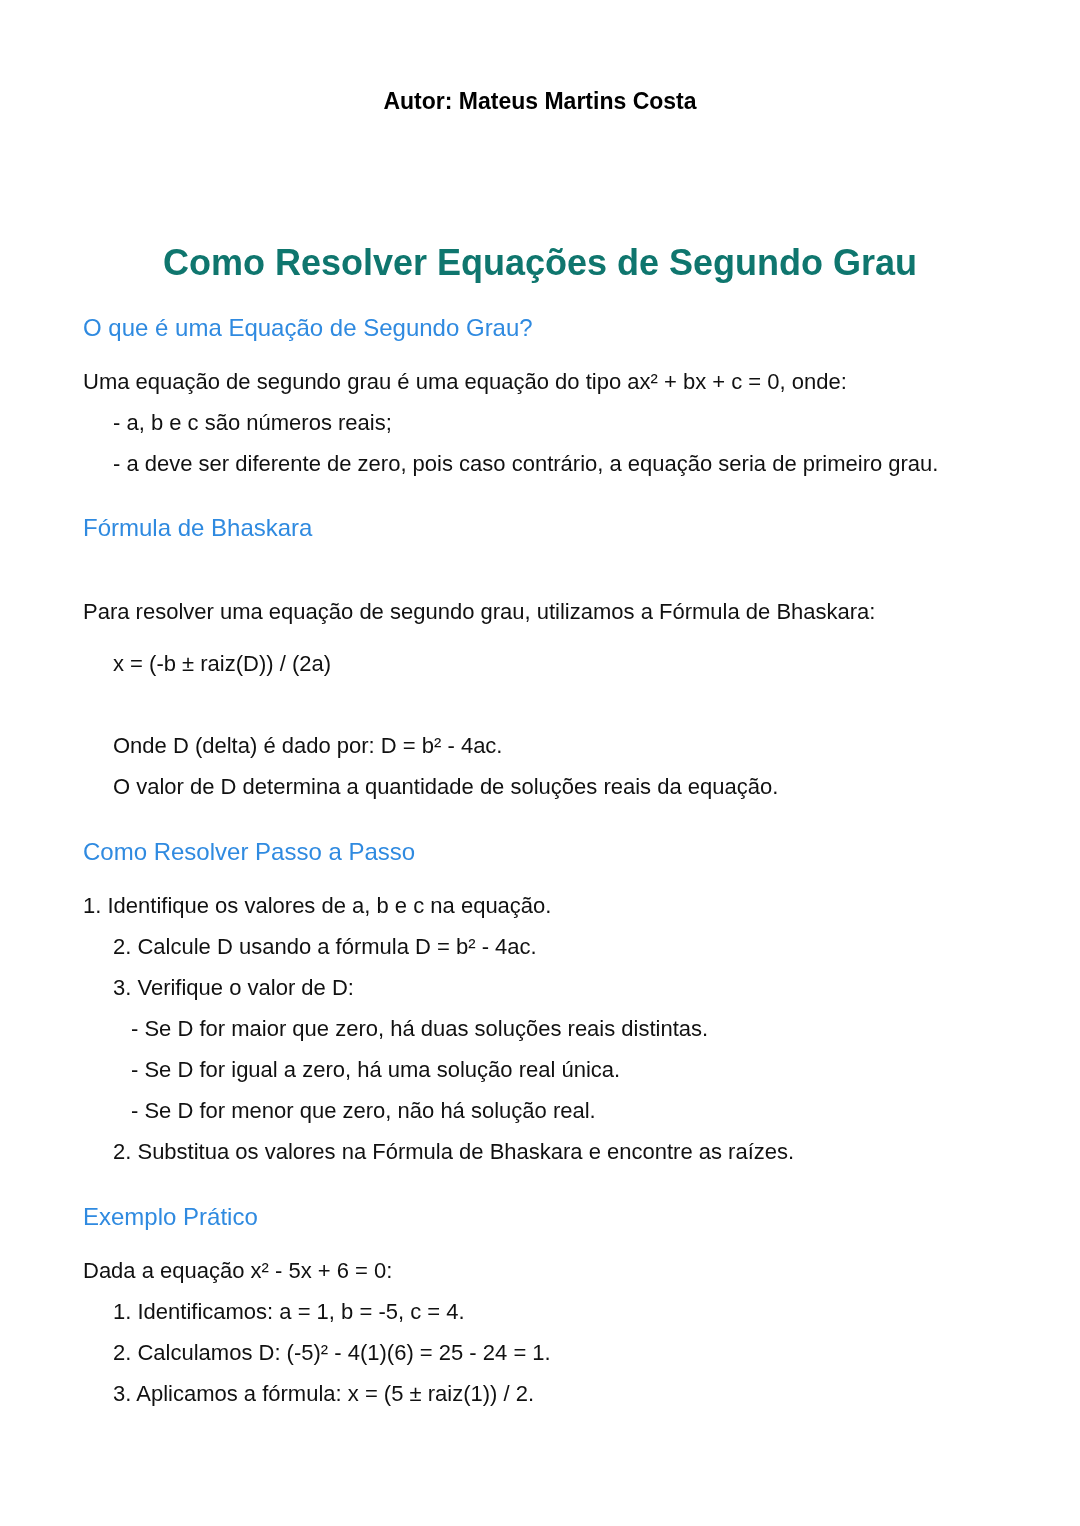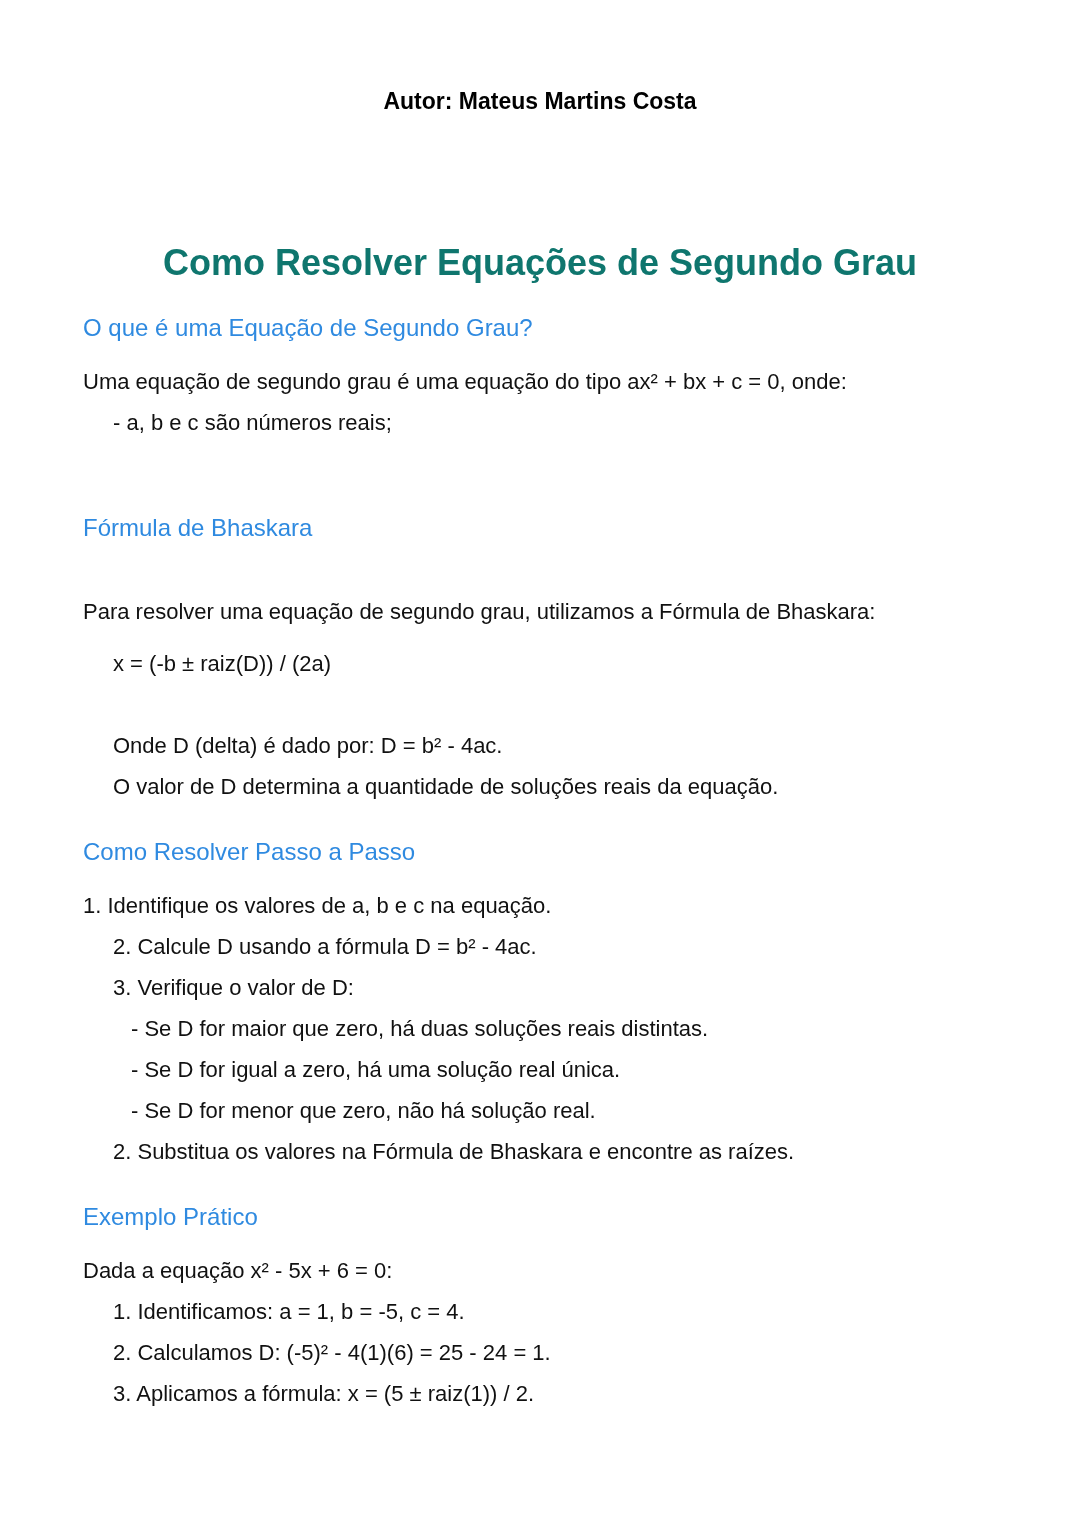--- a/index.html
+++ b/index.html
@@ -19,20 +19,21 @@
 </head>
 <body>
 
 <div class="page">
   <div class="author">Autor: Mateus Martins Costa</div>
   <div class="title">Como Resolver Equações de Segundo Grau</div>
 
   <div class="h2" style="top:314px">O que é uma Equação de Segundo Grau?</div>
   <div class="p l0" style="top:369px">Uma equação de segundo grau é uma equação do tipo ax² + bx + c = 0, onde:</div>
   <div class="p l1" style="top:410px">- a, b e c são números reais;</div>
+  <div class="p l1" style="top:451px">- a deve ser diferente de zero, pois caso contrário, a equação seria de primeiro grau.</div>
 
   <div class="h2" style="top:514px">Fórmula de Bhaskara</div>
   <div class="p l0" style="top:599px">Para resolver uma equação de segundo grau, utilizamos a Fórmula de Bhaskara:</div>
   <div class="p l1" style="top:651px">x = (-b ± raiz(D)) / (2a)</div>
   <div class="p l1" style="top:733px">Onde D (delta) é dado por: D = b² - 4ac.</div>
   <div class="p l1" style="top:774px">O valor de D determina a quantidade de soluções reais da equação.</div>
 
   <div class="h2" style="top:838px">Como Resolver Passo a Passo</div>
   <div class="p l0" style="top:893px">1. Identifique os valores de a, b e c na equação.</div>
   <div class="p l1" style="top:934px">2. Calcule D usando a fórmula D = b² - 4ac.</div>

